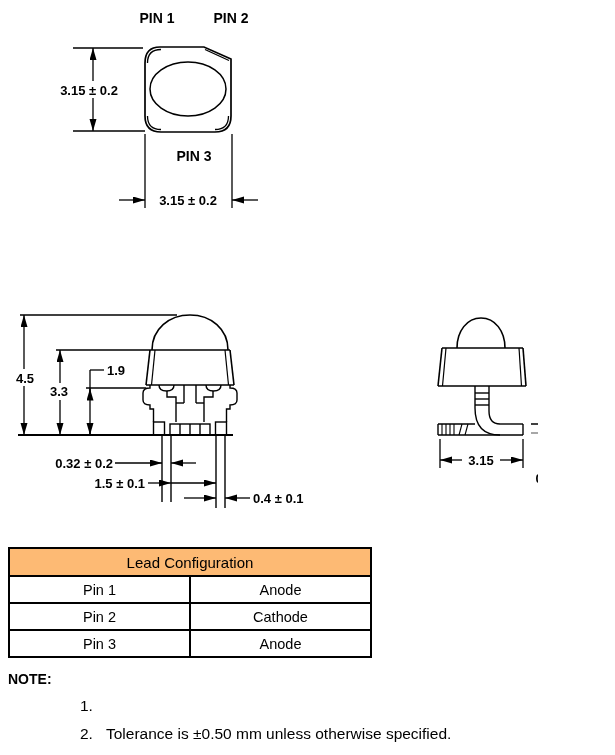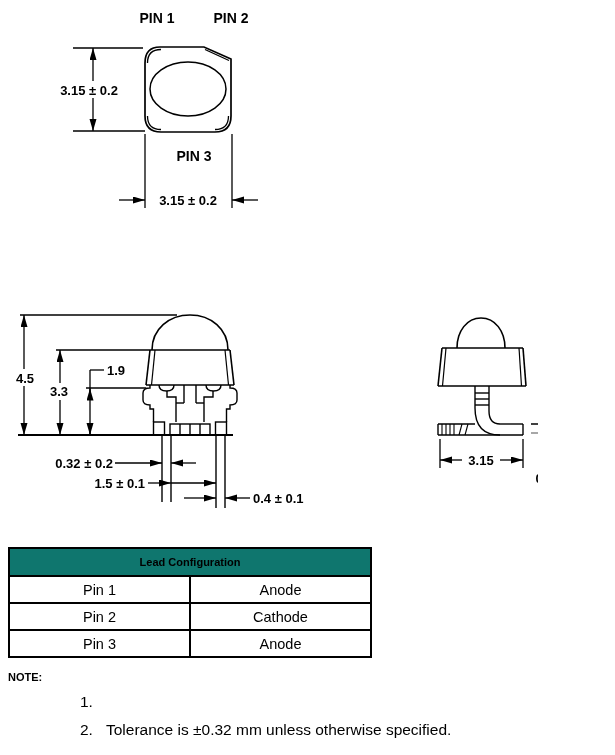--- a/index.html
+++ b/index.html
@@ -6,23 +6,23 @@
   .page{position:relative;width:530px;height:755px;background:#ffffff;overflow:hidden;
         font-family:"Liberation Sans",sans-serif;color:#000;padding-left:8px;}
   svg{position:absolute;left:0;}
   svg text{fill:#000;}
   .dimtxt{font:bold 13px "Liberation Sans",sans-serif;}
   .pintxt{font:bold 14px "Liberation Sans",sans-serif;}
   .lead-table{position:absolute;left:8px;top:547px;width:364px;border-collapse:collapse;
               table-layout:fixed;}
   .lead-table th,.lead-table td{border:2px solid #000;text-align:center;vertical-align:middle;
               font-size:14.5px;padding:2px 4px;height:21px;}
-  .lead-table th{background:#0f766e;font-weight:bold;font-size:11px;height:22px;}
+  .lead-table th{background:#fdba74;font-weight:normal;font-size:15px;height:22px;}
   .note{position:absolute;left:8px;top:671px;width:590px;}
-  .note-h{font-weight:bold;font-size:11px;}
+  .note-h{font-weight:bold;font-size:14px;}
   .note-items{margin-top:10px;padding-left:72px;}
   .note-item{display:flex;margin-bottom:10px;font-size:15.5px;}
   .note-num{width:26px;flex:0 0 26px;}
 </style>
 </head>
 <body>
 
 <div class="page">
 
   <svg width="615" height="240" viewBox="0 0 615 240" style="top:0;">
@@ -228,18 +228,18 @@
   </table>
 
   <div class="note">
     <div class="note-h">NOTE:</div>
     <div class="note-items">
       <div class="note-item">
         <span class="note-num">1.</span>
       </div>
       <div class="note-item">
         <span class="note-num">2.</span>
-        <span>Tolerance is ±0.32 mm unless otherwise specified.</span>
+        <span>Tolerance is ±0.50 mm unless otherwise specified.</span>
       </div>
     </div>
   </div>
 
 </div>
 
 </body></html>

